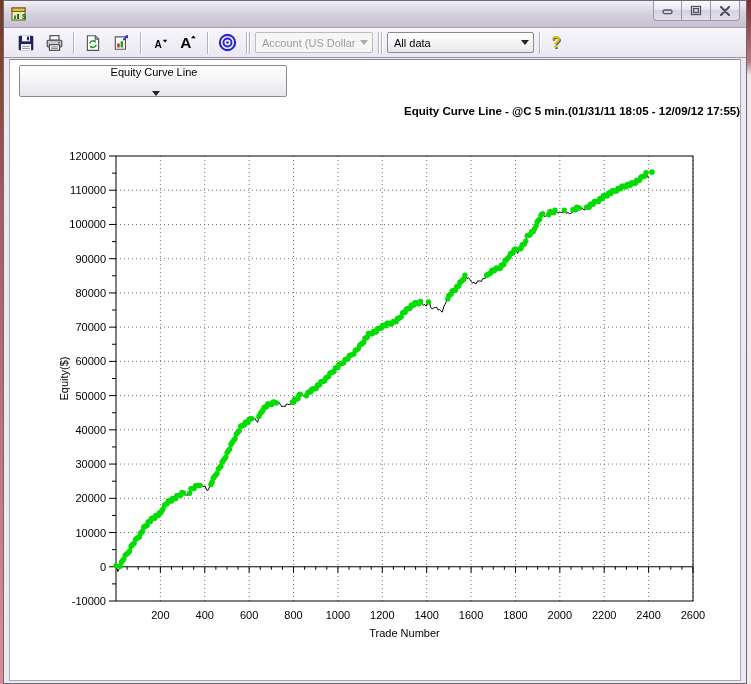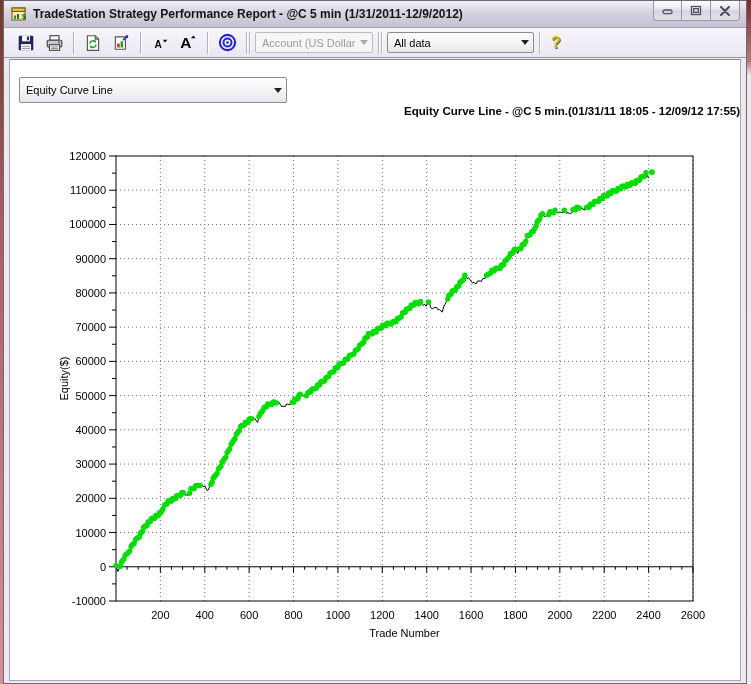--- a/index.html
+++ b/index.html
@@ -62,21 +62,21 @@
   .combo.disabled { background:#f6f6f6; color:#9c9c9c; border-color:#bcbcbc; }
   .combo.disabled .carrow { border-top-color:#aaaaaa; }
 
   .helpbtn { font-size:16px; font-weight:bold; color:#d3c400; text-shadow:1px 1px 0 #5c5c5c; margin-left:6px; }
 
   
   .content {
     position:absolute; left:5px; right:5px; top:58px; bottom:2px;
     background:#ffffff; border:1px solid #a9a5b5; border-top-color:#8c8898;
   }
-  .report-combo { position:absolute; left:9px; top:17px; width:268px; height:26px; }
+  .report-combo { position:absolute; left:9px; top:5px; width:268px; height:32px;flex-direction:column; }
   .chart-title { position:absolute; top:45px; left:0; right:0; text-align:right;
                  font-size:11.5px; font-weight:bold; color:#000; }
   .chart-wrap { position:absolute; left:46px; top:81px; width:695px; height:520px; }
   svg text { font-family:"Liberation Sans", sans-serif; }
 </style>
 </head>
 <body>
 
 <div class="edge edge-left"></div>
 <div class="edge edge-right"></div>
@@ -84,21 +84,20 @@
 <div class="window">
 
   <div class="titlebar">
     <svg class="app-icon" viewBox="0 0 16 16">
       <rect x="1" y="2" width="13" height="12" fill="#f3e9c0" stroke="#6b5a1e"></rect>
       <rect x="1" y="2" width="13" height="3.5" fill="#e3c33c" stroke="#6b5a1e"></rect>
       <rect x="3" y="9.5" width="2" height="3.5" fill="#1f9e1f"></rect>
       <rect x="6" y="8" width="2" height="5" fill="#147d14"></rect>
       <text x="11" y="13" font-size="7.5" font-weight="bold" fill="#0b5e0b">$</text>
     </svg>
-    <span class="title-text">TradeStation Strategy Performance Report - @C 5 min (1/31/2011-12/9/2012)</span>
     <div class="winbtns">
       <div class="winbtn first">
         <svg width="12" height="10" viewBox="0 0 12 10">
           <rect x="1" y="4" width="9" height="3.6" rx="1.6" fill="none" stroke="#55505f" stroke-width="1.3"></rect>
         </svg>
       </div>
       <div class="winbtn">
         <svg width="12" height="11" viewBox="0 0 12 11">
           <rect x="1.5" y="1.5" width="9" height="8" fill="none" stroke="#55505f" stroke-width="1.3"></rect>
           <rect x="3.6" y="3.6" width="4.8" height="3.8" fill="none" stroke="#55505f" stroke-width="1.2"></rect>

